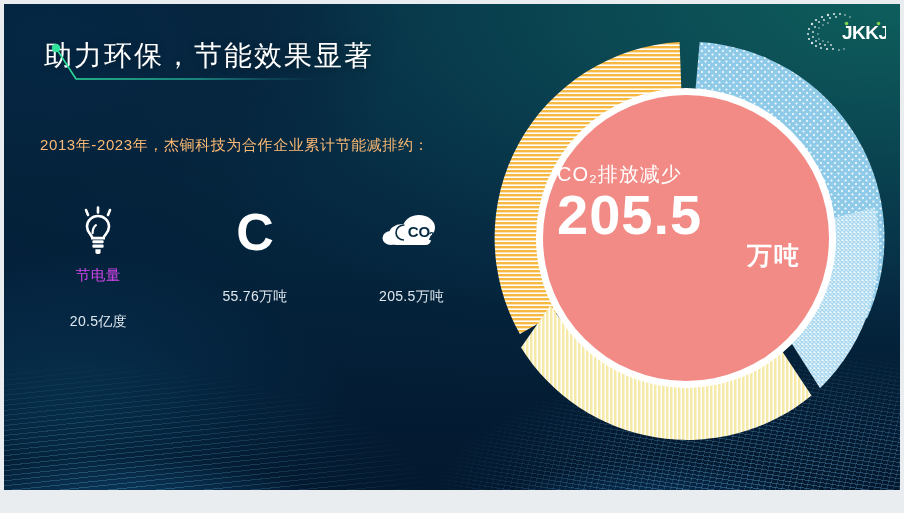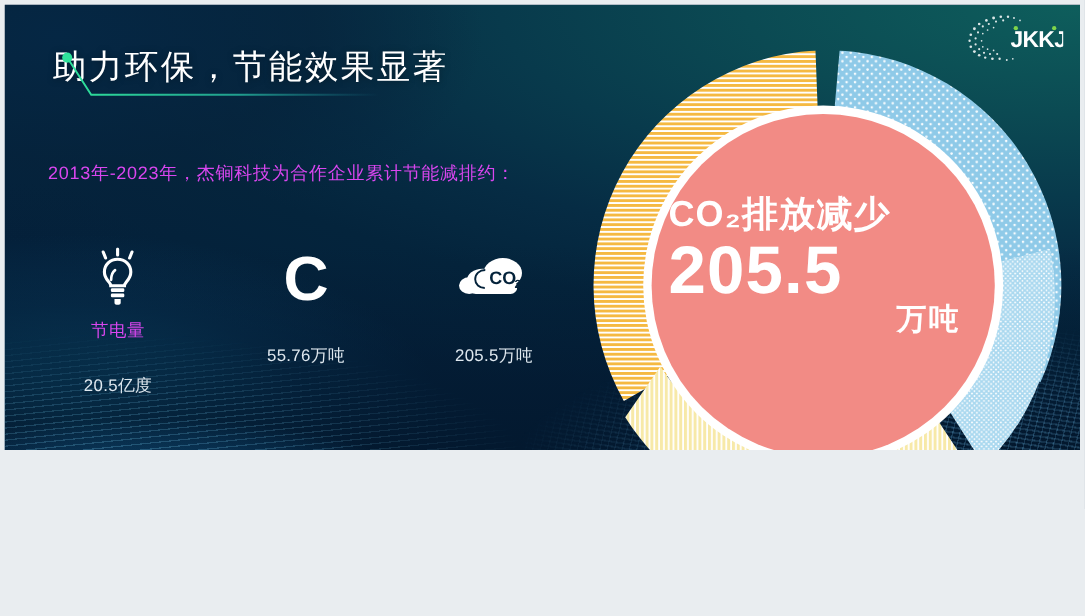--- a/index.html
+++ b/index.html
@@ -1,19 +1,19 @@
 <!DOCTYPE html>
 <html><head>
 <meta charset="utf-8">
 <style>
   html,body{margin:0;padding:0;background:#e9edf0;}
   body{width:904px;height:513px;overflow:hidden;font-family:"Liberation Sans","DejaVu Sans",sans-serif;}
 
   #slide{
-    position:absolute; left:4px; top:4px; width:896px; height:371px;
+    position:absolute; left:4px; top:4px; width:896px; height:486px;
     overflow:hidden; background:#06223c;
   }
 
   
   .bg-base{
     position:absolute; inset:0;
     background:
       radial-gradient(120% 95% at 100% 0%, #0e5e5c 0%, #0b4a53 26%, #083a4c 45%, #062c44 62%, #04243c 78%, #04203a 100%);
   }
   .bg-left-glow{
@@ -69,21 +69,21 @@
   
   .title-wrap{ position:absolute; left:40px; top:38px; }
   .title-text{
     color:#ffffff; font-size:28px; letter-spacing:2px; font-weight:400;
     white-space:nowrap; line-height:1;
     text-shadow:0 1px 6px rgba(0,0,0,.35);
   }
   .title-deco{ position:absolute; left:4px; top:-3px; width:270px; height:44px; pointer-events:none;}
   .subtitle{
     position:absolute; left:36px; top:128px; width:440px;
-    color:#d946ef; font-size:15px; line-height:1.75; letter-spacing:.6px;
+    color:#fdba74; font-size:15px; line-height:1.75; letter-spacing:.6px;
   }
 
   
   .stats{
     position:absolute; left:16px; top:198px; width:470px;
     display:flex;
   }
   .stat{ flex:1; text-align:center; }
   .stat-icon{ height:58px; display:flex; align-items:center; justify-content:center; }
   .stat-icon svg{ display:block; }
@@ -95,21 +95,21 @@
   }
 
   
   .donut{ position:absolute; left:486px; top:38px; width:420px; height:420px; }
   .donut svg{ display:block; }
 
   .donut-center{
     position:absolute; left:553px; top:160px; width:250px; height:140px;
     color:#ffffff; text-align:left; pointer-events:none;
   }
-  .dc-title{ font-size:30px; letter-spacing:1px; font-weight:700; line-height:1; white-space:nowrap;}
+  .dc-title{ font-size:20px; letter-spacing:1px; font-weight:400; line-height:1; white-space:nowrap;}
   .dc-number{ font-size:56px; font-weight:700; line-height:1.05; letter-spacing:1px; margin-top:2px;}
   .dc-unit{ font-size:25px; font-weight:700; letter-spacing:2px; text-align:right; margin-top:-6px; padding-right:6px;}
 </style>
 </head>
 <body>
 
 <div id="slide">
 
   <div class="bg-base"></div>
   <div class="bg-top-left-dark"></div>

